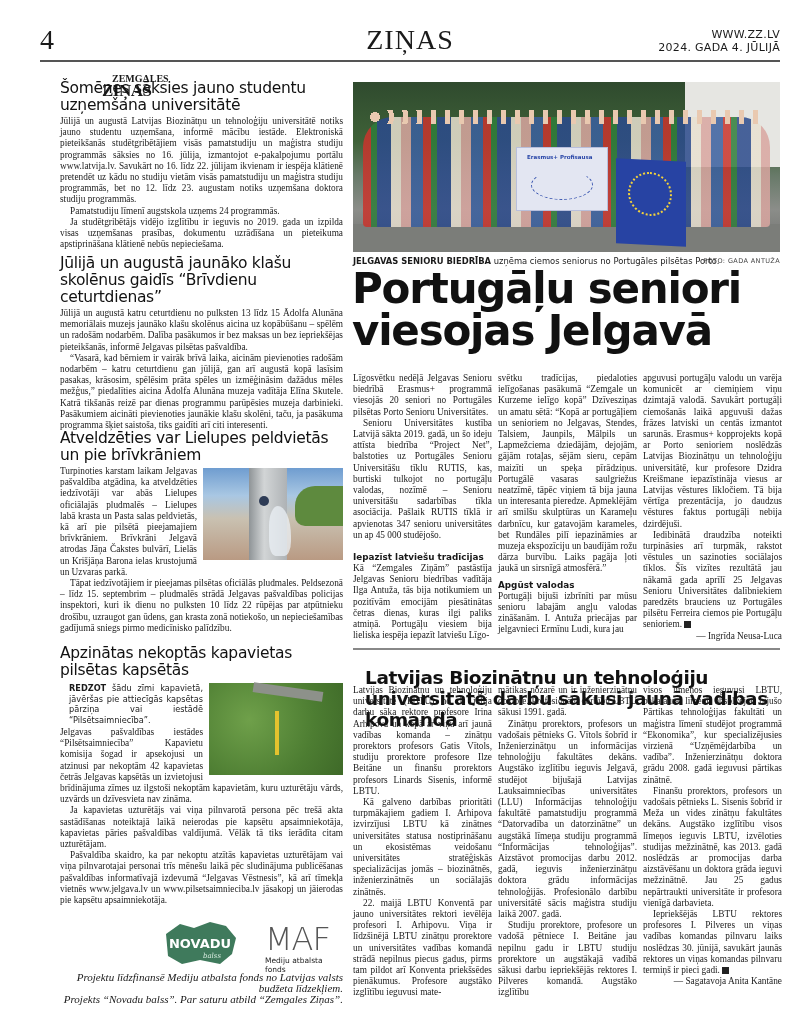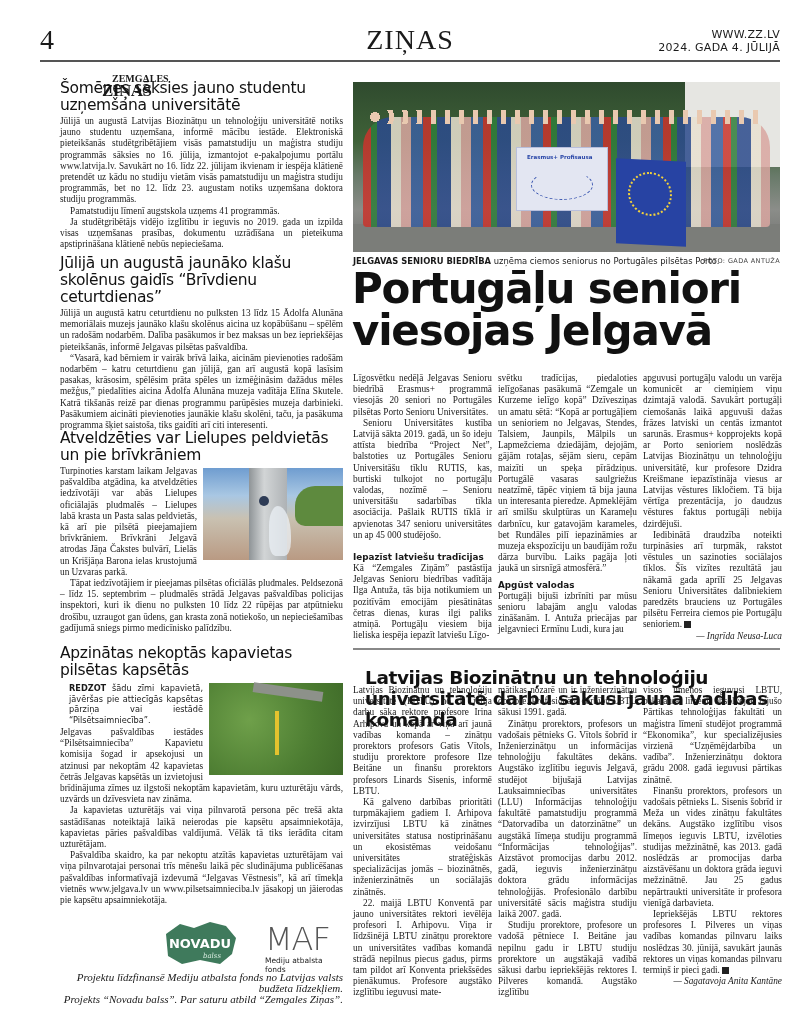--- a/index.html
+++ b/index.html
@@ -55,21 +55,21 @@
   .caption { position: absolute; left: 353px; top: 255px; width: 427px; height: 12px; font-family: "DejaVu Sans", sans-serif; font-size: 8.4px; line-height: 12px; }
   .caption b { font-weight: bold; }
   .caption .credit { position: absolute; right: 0; top: 0; font-size: 6.5px; letter-spacing: 0.4px; color: #444; }
 
   .big-headline { position: absolute; left: 352px; top: 268px; width: 430px; font-family: "DejaVu Sans", sans-serif; font-weight: bold; font-size: 42px; line-height: 42px; letter-spacing: -1.2px; margin: 0; color: #111; }
 
   .cols3 { position: absolute; left: 353px; top: 373px; width: 427px; height: 275px; }
   .col { position: absolute; top: 0; width: 139px; }
   .col.c1 { left: 0; } .col.c2 { left: 145px; } .col.c3 { left: 290px; }
   .subhead { font-family: "DejaVu Sans", sans-serif; font-weight: bold; font-size: 8.8px; line-height: 12px; margin: 6px 0 0 0; }
-  .byline { text-align: right; font-style: italic; font-family: "Liberation Serif", serif; font-size: 9.3px; line-height: 11.2px; }
+  .byline { text-align: right; font-family: "Liberation Serif", serif; font-size: 9.3px; line-height: 11.2px; }
   .endmark { display: inline-block; width: 7px; height: 7px; background: #222; vertical-align: -1px; margin-left: 2px; }
 
   .rule { position: absolute; left: 353px; top: 648px; width: 427px; height: 2px; background: #888; }
 
   .headline-m { position: absolute; left: 353px; top: 655px; width: 430px; font-family: "DejaVu Sans", sans-serif; font-weight: bold; font-size: 18.5px; line-height: 21px; margin: 12px; letter-spacing: -0.4px; color: #111; }
   .cols3b { position: absolute; left: 353px; top: 677px; width: 427px; height: 310px; margin-top: 8px; }
 </style>
 </head>
 <body>
 
@@ -83,21 +83,21 @@
   <div class="masthead-right">
     <div>WWW.ZZ.LV</div>
     <div>2024. GADA 4. JŪLIJĀ</div>
   </div>
 </header>
 
 <section class="art" style="left:60px; top:80px;">
   <h2 class="headline-s">Šomēnes sāksies jauno studentu uzņemšana universitātē</h2>
   <div class="body-text">
     <p>Jūlijā un augustā Latvijas Biozinātņu un tehnoloģiju universitātē notiks jauno studentu uzņemšana, informē mācību iestāde. Elektroniskā pieteikšanās studētgribētājiem visās pamatstudiju un maģistra studiju programmās sāksies no 16. jūlija, izmantojot e-pakalpojumu portālu www.latvija.lv. Savukārt no 16. līdz 22. jūlijam ikvienam ir iespēja klātienē pretendēt uz kādu no studiju vietām visās pamatstudiju un maģistra studiju programmās, bet no 12. līdz 23. augustam notiks uzņemšana doktora studiju programmās.</p>
-    <p class="ind">Pamatstudiju līmenī augstskola uzņems 41 programmās.</p>
+    <p class="ind">Pamatstudiju līmenī augstskola uzņems 24 programmās.</p>
     <p class="ind">Ja studētgribētājs vidējo izglītību ir ieguvis no 2019. gada un izpilda visas uzņemšanas prasības, dokumentu uzrādīšana un pieteikuma apstiprināšana klātienē nebūs nepieciešama.</p>
   </div>
 </section>
 
 <section class="art" style="left:60px; top:255px;">
   <h2 class="headline-s">Jūlijā un augustā jaunāko klašu skolēnus gaidīs “Brīvdienu ceturtdienas”</h2>
   <div class="body-text">
     <p>Jūlijā un augustā katru ceturtdienu no pulksten 13 līdz 15 Ādolfa Alunāna memoriālais muzejs jaunāko klašu skolēnus aicina uz kopābūšanu – spēlēm un radošām nodarbēm. Dalība pasākumos ir bez maksas un bez iepriekšējas pieteikšanās, informē Jelgavas pilsētas pašvaldība.</p>
     <p class="ind">“Vasarā, kad bērniem ir vairāk brīvā laika, aicinām pievienoties radošām nodarbēm – katru ceturtdienu gan jūlijā, gan arī augustā kopā lasīsim pasakas, krāsosim, spēlēsim prāta spēles un izmēģināsim dažādus mēles mežģus,” piedalīties aicina Ādolfa Alunāna muzeja vadītāja Elīna Skutele. Katrā tikšanās reizē par dienas programmu parūpēsies muzeja darbinieki. Pasākumiem aicināti pievienoties jaunākie klašu skolēni, taču, ja pasākuma programma šķiet saistoša, tiks gaidīti arī citi interesenti.</p>
   </div>

